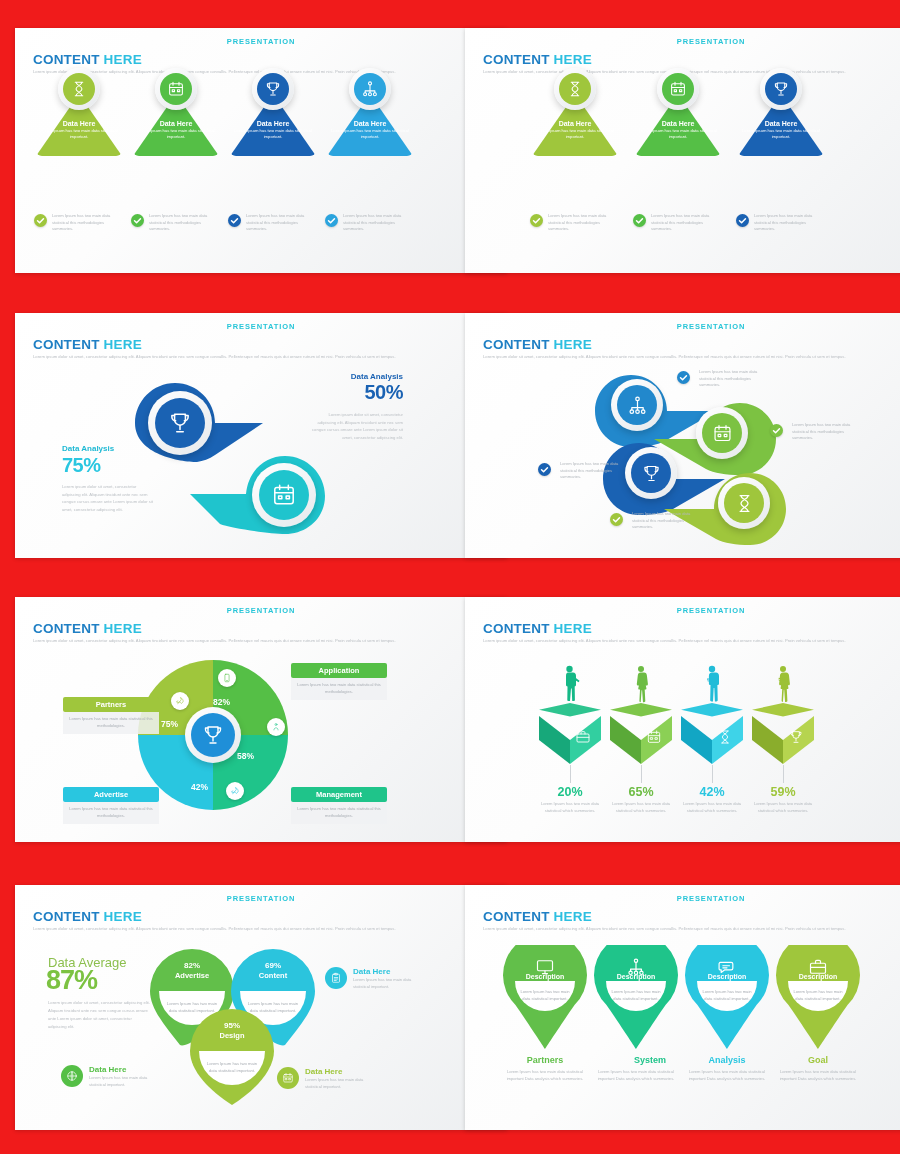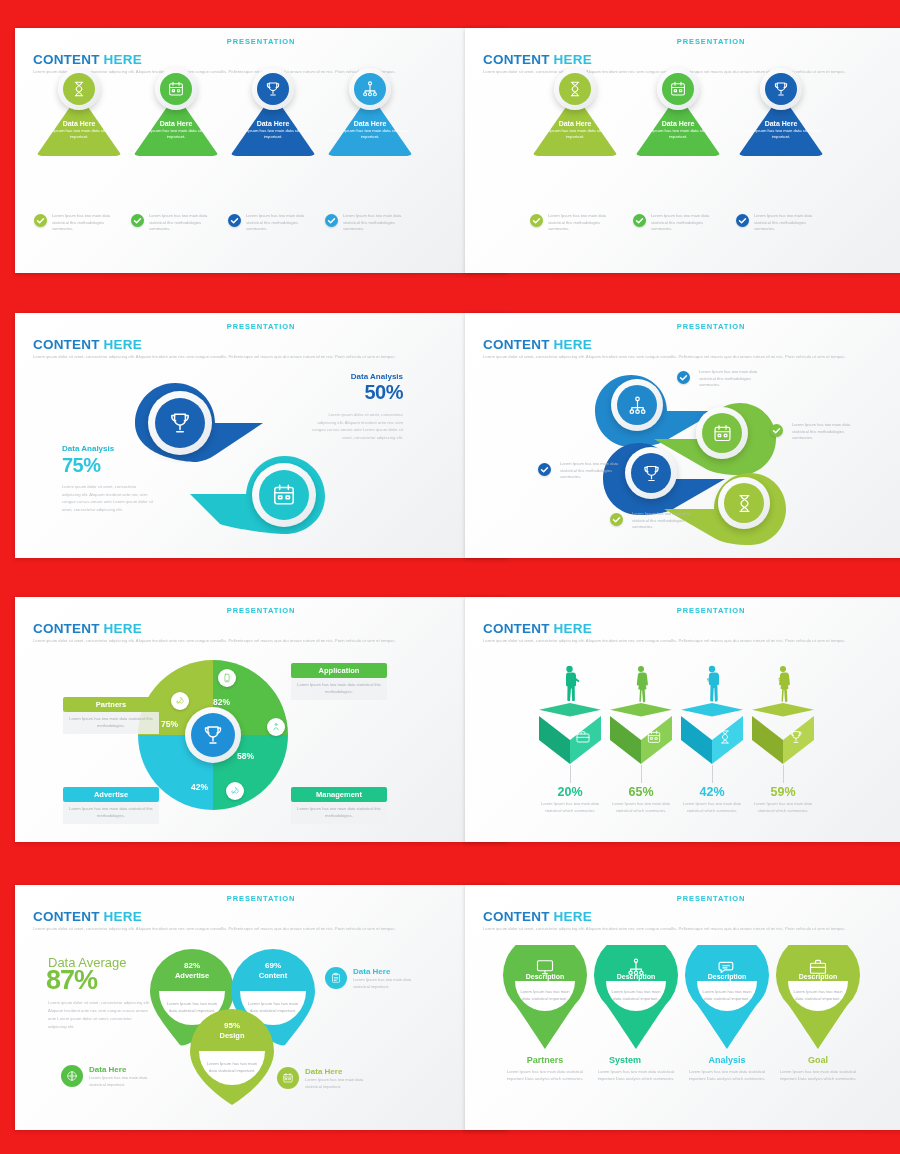--- a/index.html
+++ b/index.html
@@ -686,21 +686,21 @@
               <circle fill="none" stroke="#fff" stroke-width="1.4" stroke-linecap="round" stroke-linejoin="round" cx="12" cy="4.5" r="2"></circle>
               <circle fill="none" stroke="#fff" stroke-width="1.4" stroke-linecap="round" stroke-linejoin="round" cx="5.5" cy="19" r="2"></circle>
               <circle fill="none" stroke="#fff" stroke-width="1.4" stroke-linecap="round" stroke-linejoin="round" cx="12" cy="19" r="2"></circle>
               <circle fill="none" stroke="#fff" stroke-width="1.4" stroke-linecap="round" stroke-linejoin="round" cx="18.5" cy="19" r="2"></circle>
               <path fill="none" stroke="#fff" stroke-width="1.4" stroke-linecap="round" stroke-linejoin="round" d="M12 6.5v5M5.5 17v-2.5h13V17M12 11.5V17"></path>
             </svg>
           </div>
           <div class="desc">Description</div>
           <div class="white">Lorem Ipsum has two main data statistical important.</div>
         </div>
-        <div class="pin-name" style="left:118px;top:170px;color:#1fc48a;">System</div>
+        <div class="pin-name" style="left:143px;top:170px;color:#1fc48a;">System</div>
         <div class="pin-copy" style="left:129px;top:184px;">Lorem Ipsum has two main data statistical important Data analysis which summaries.</div>
         <div class="pin" style="left:220px;top:60px;">
           <svg width="84" height="104" viewBox="0 0 84 104" style="position:absolute;left:0;top:0;">
         <path d="M42 104 C42 104 21 72 12.5 60 A42 42 0 1 1 71.5 60 C63 72 42 104 42 104 Z" fill="#29c6e0"></path>
       </svg>
           <div style="position:absolute;left:32px;top:12px;">
             <svg width="20" height="20" viewBox="0 0 24 24">
               <path fill="none" stroke="#fff" stroke-width="1.4" stroke-linecap="round" stroke-linejoin="round" d="M4 6.5h13a2 2 0 0 1 2 2v5a2 2 0 0 1-2 2H9l-4 3v-3H4a1.5 1.5 0 0 1-1.5-1.5v-5A2 2 0 0 1 4 6.5z"></path>
               <path fill="none" stroke="#fff" stroke-width="1.4" stroke-linecap="round" stroke-linejoin="round" d="M7 10.5h8M7 13h5"></path>
             </svg>

